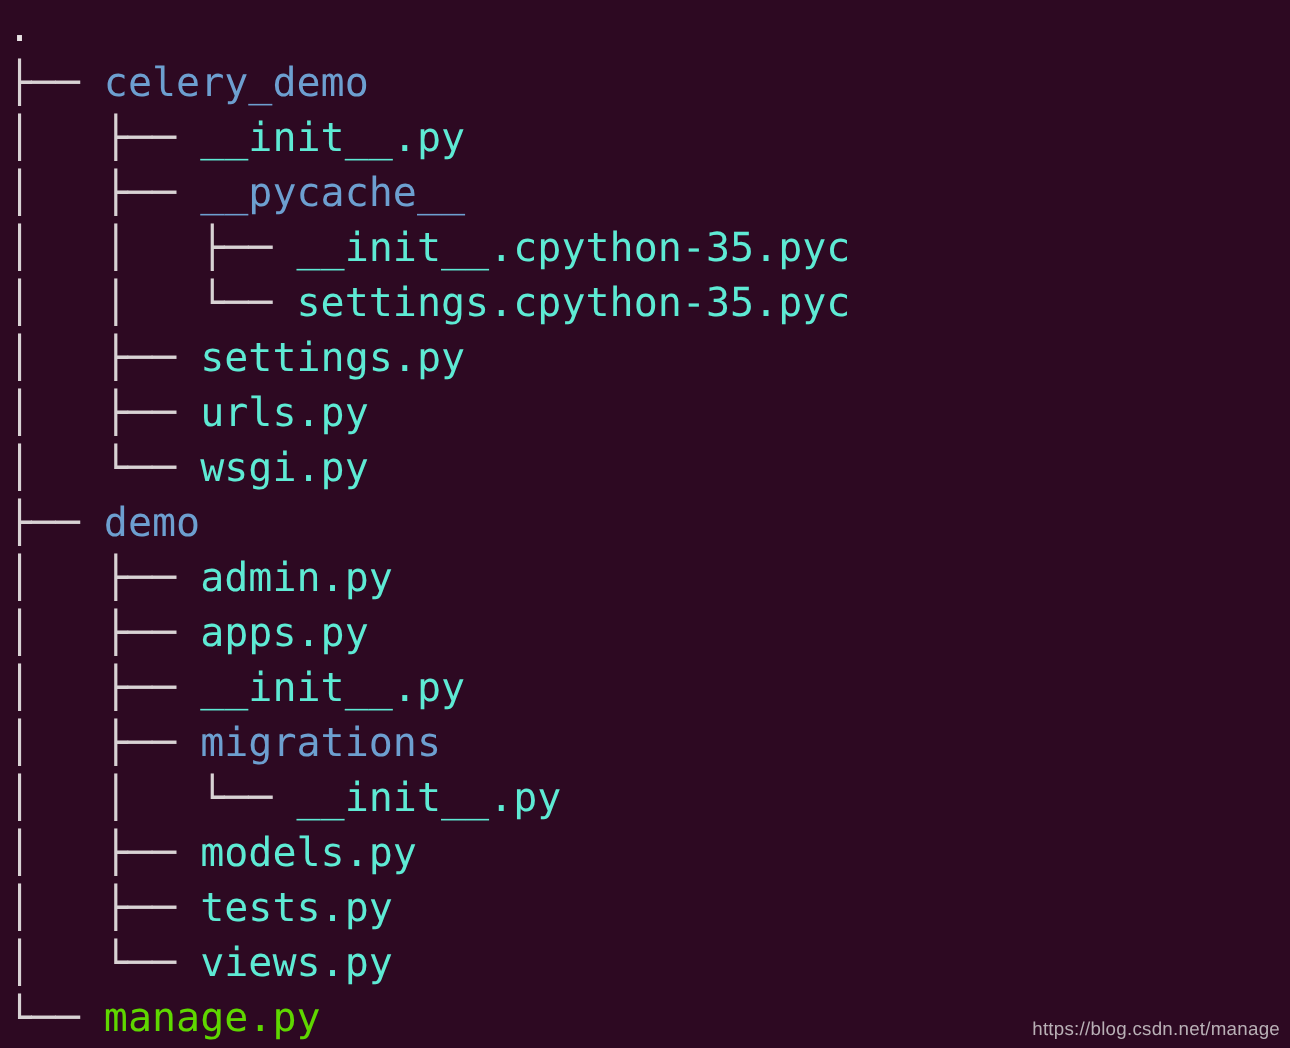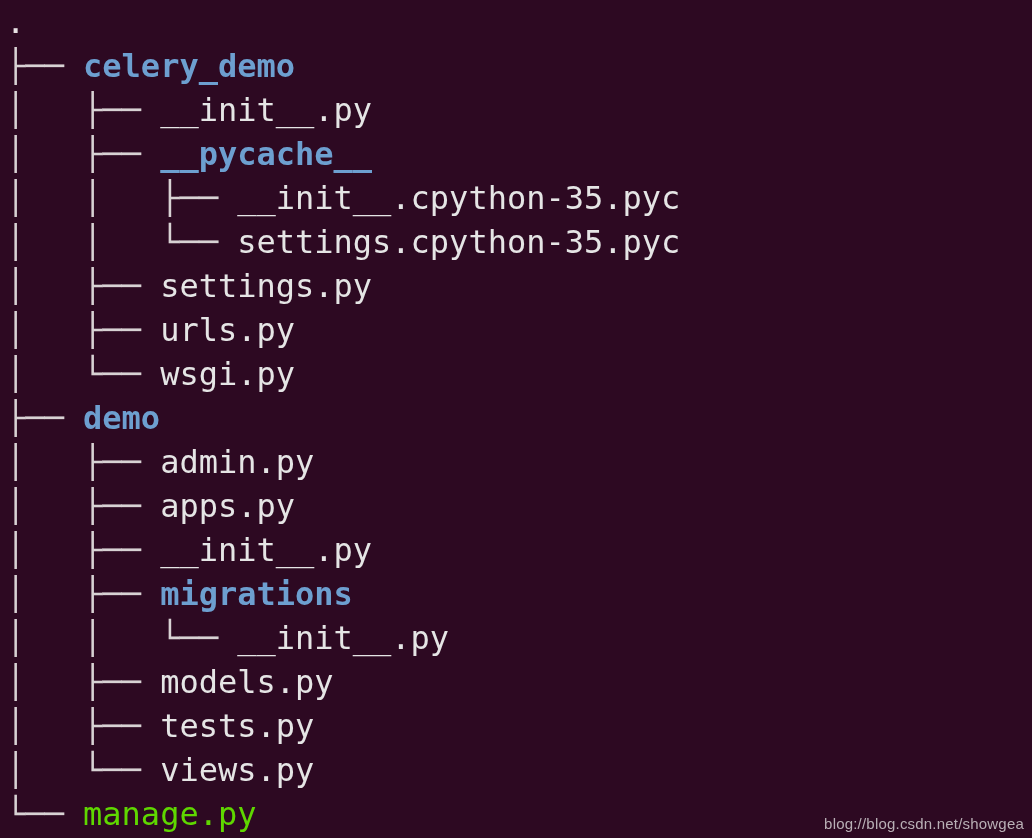--- a/index.html
+++ b/index.html
@@ -39,28 +39,28 @@
     display: block;
   }
 
   
   .g {
     color: #d8d2d4;
   }
 
   
   .f {
-    color: #e5e5e5;
+    color: #5eead4;
     text-align: center;
   }
 
   
   .d {
     color: #6d9fd0;
-    font-weight: bold;
+    font-weight: normal;
   }
 
   
   .x {
     color: #5fd700;
     font-weight: normal;
   }
 
   
   .root {
@@ -78,15 +78,15 @@
     white-space: pre;
   }
 </style>
 </head>
 <body>
 
 <div id="terminal">
 
   <div class="tree" id="tree-output"><span class="row"><span class="root">.</span></span><span class="row"><span class="g">├── </span><span class="d">celery_demo</span></span><span class="row"><span class="g">│   ├── </span><span class="f">__init__.py</span></span><span class="row"><span class="g">│   ├── </span><span class="d">__pycache__</span></span><span class="row"><span class="g">│   │   ├── </span><span class="f">__init__.cpython-35.pyc</span></span><span class="row"><span class="g">│   │   └── </span><span class="f">settings.cpython-35.pyc</span></span><span class="row"><span class="g">│   ├── </span><span class="f">settings.py</span></span><span class="row"><span class="g">│   ├── </span><span class="f">urls.py</span></span><span class="row"><span class="g">│   └── </span><span class="f">wsgi.py</span></span><span class="row"><span class="g">├── </span><span class="d">demo</span></span><span class="row"><span class="g">│   ├── </span><span class="f">admin.py</span></span><span class="row"><span class="g">│   ├── </span><span class="f">apps.py</span></span><span class="row"><span class="g">│   ├── </span><span class="f">__init__.py</span></span><span class="row"><span class="g">│   ├── </span><span class="d">migrations</span></span><span class="row"><span class="g">│   │   └── </span><span class="f">__init__.py</span></span><span class="row"><span class="g">│   ├── </span><span class="f">models.py</span></span><span class="row"><span class="g">│   ├── </span><span class="f">tests.py</span></span><span class="row"><span class="g">│   └── </span><span class="f">views.py</span></span><span class="row"><span class="g">└── </span><span class="x">manage.py</span></span></div>
 
-  <div id="watermark">blog://blog.csdn.net/showgea</div>
+  <div id="watermark">https://blog.csdn.net/manage</div>
 
 </div>
 
 </body></html>

